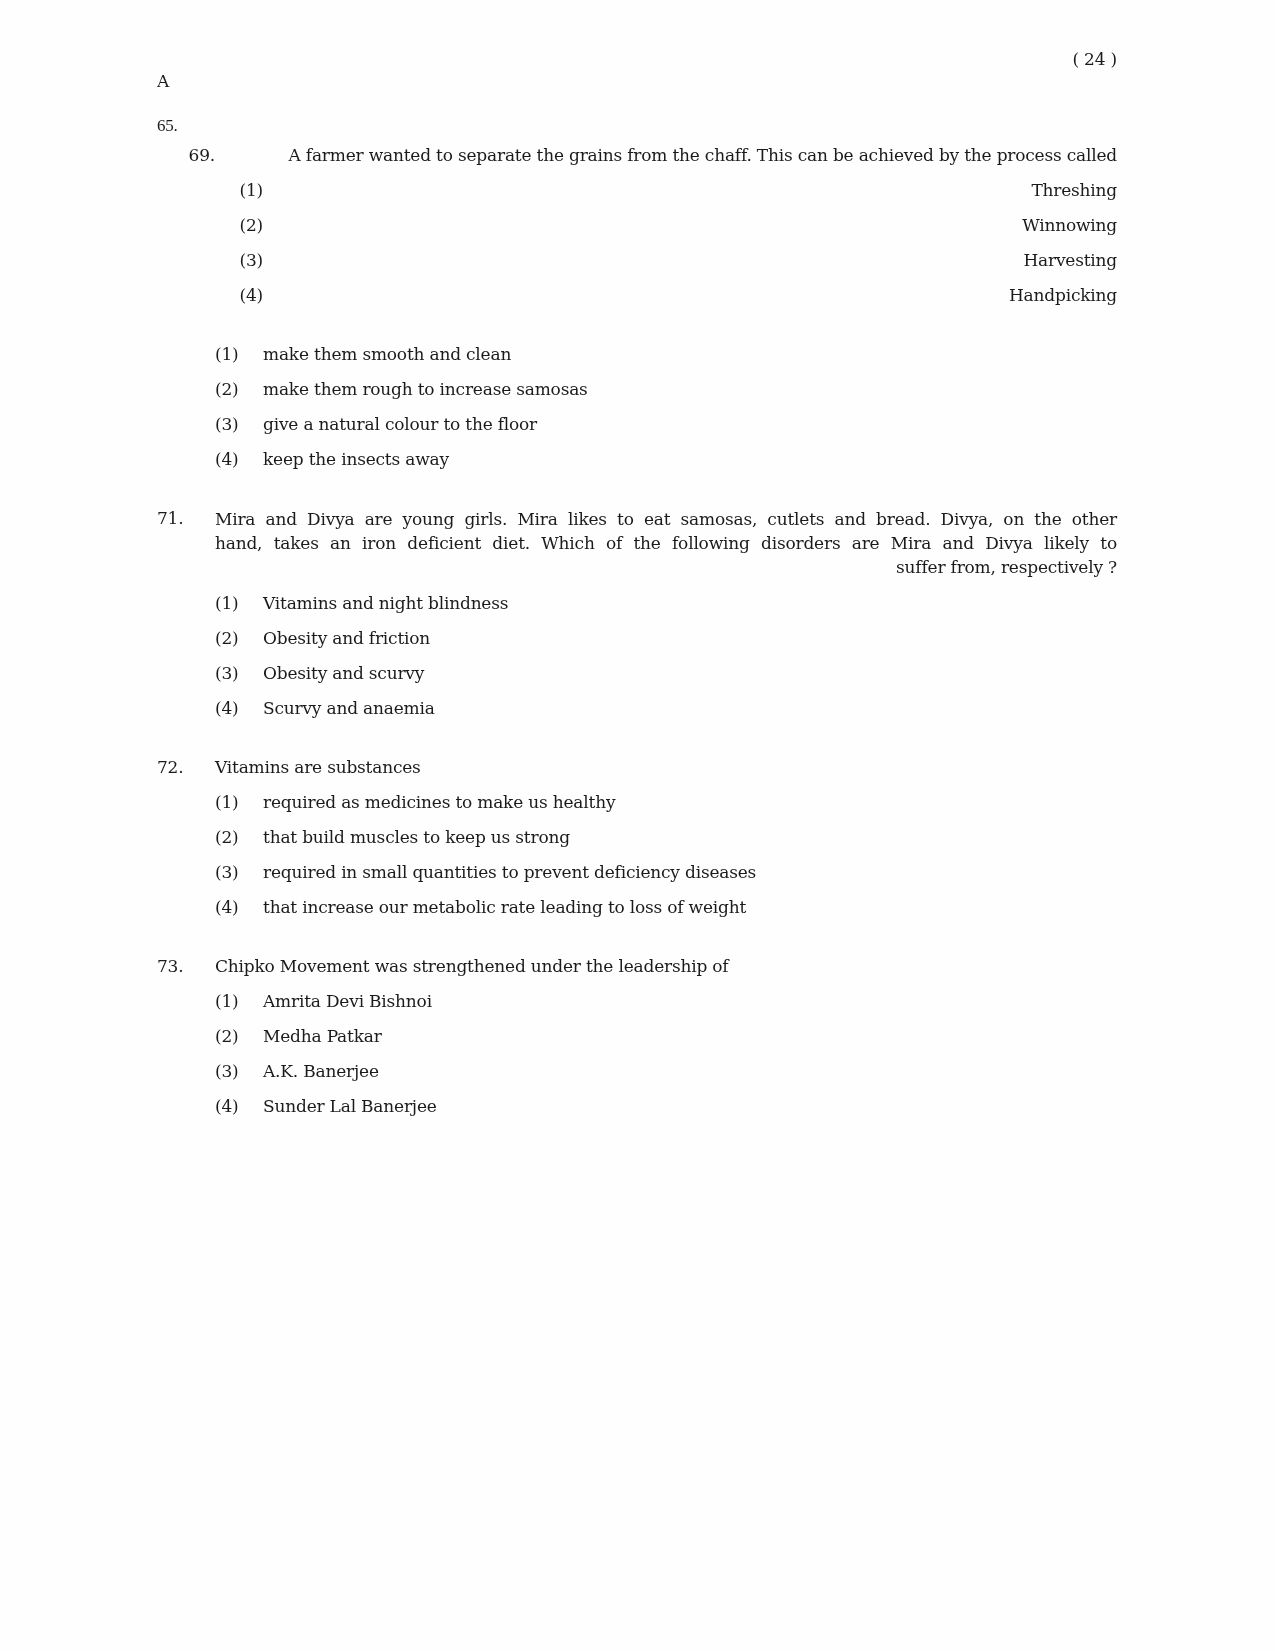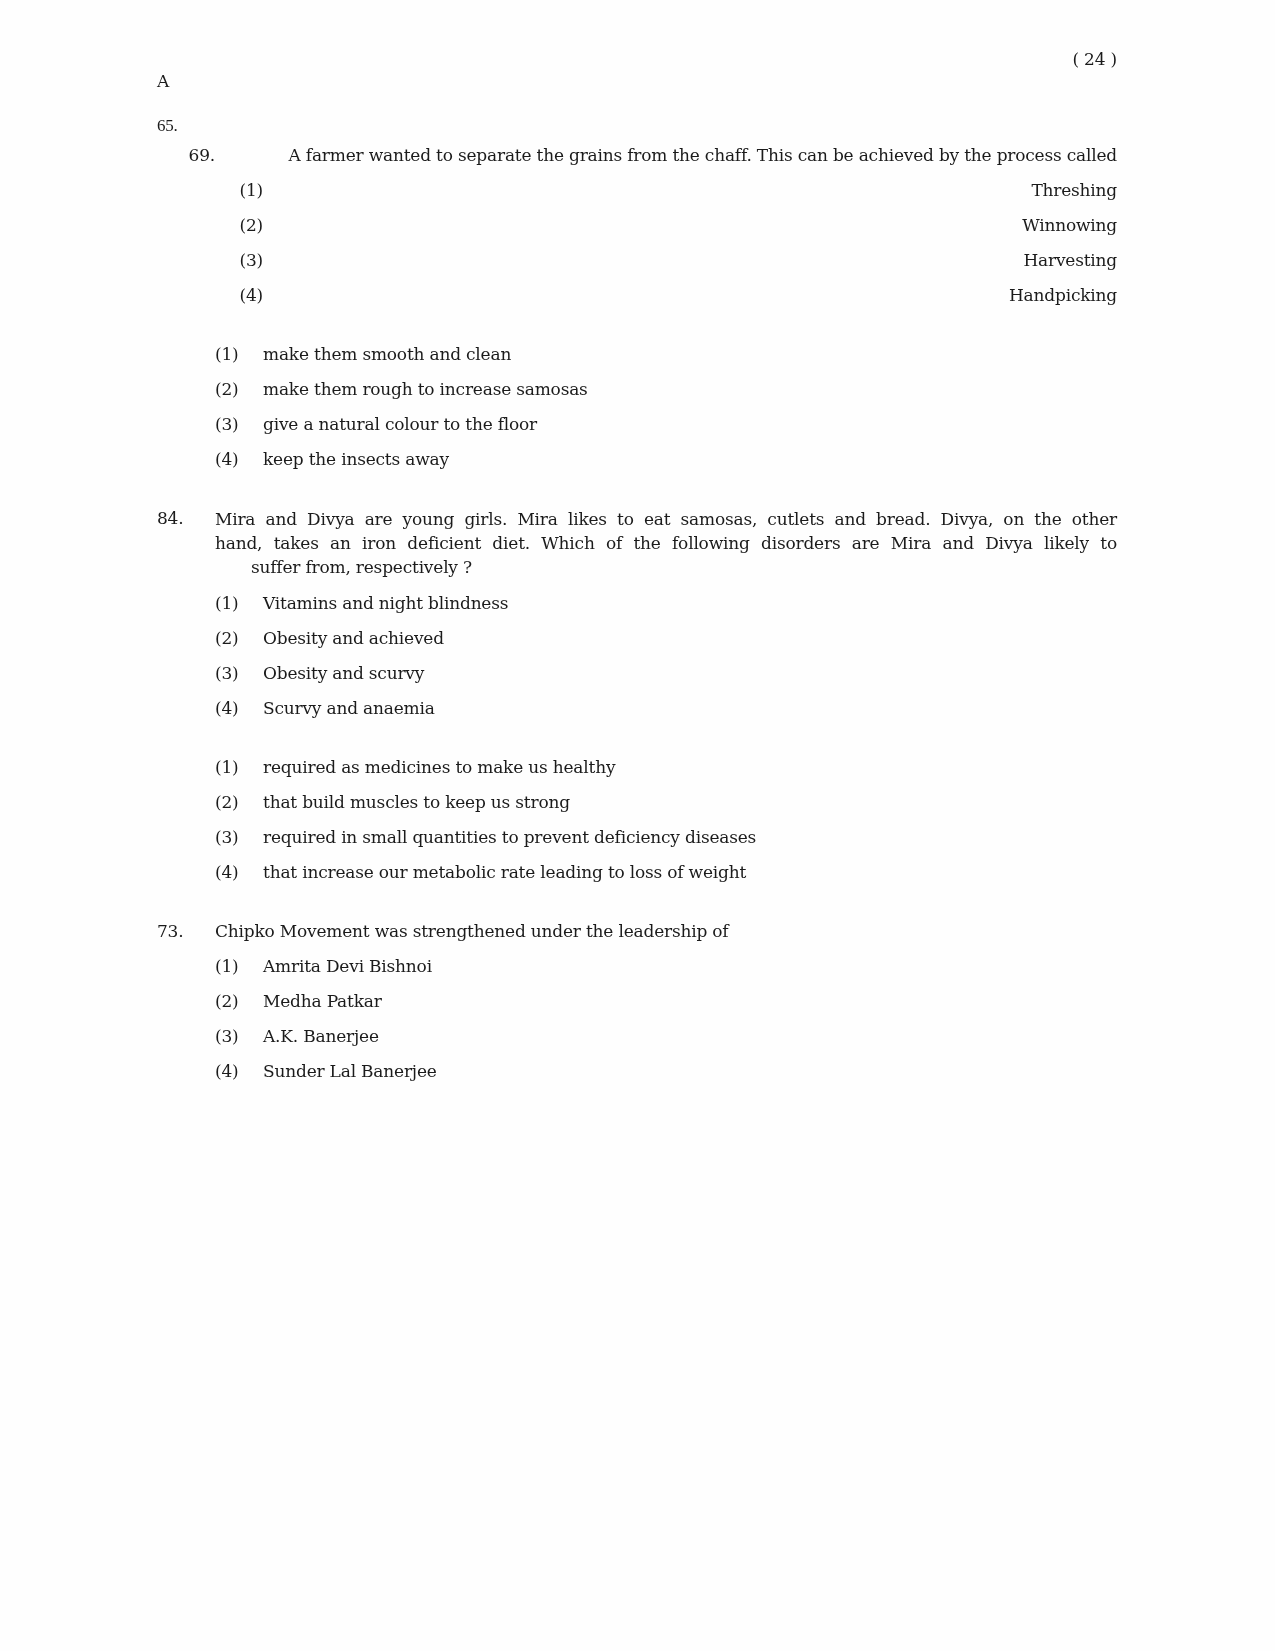--- a/index.html
+++ b/index.html
@@ -46,22 +46,21 @@
     flex: 1;
   }
   .q-text.multiline {
     line-height: 24px;
   }
   .q-line-justified {
     text-align: justify;
     text-align-last: justify;
   }
   .q-line-last {
-    text-align: left;
-    margin-left: 36px;
+    text-align: right;
   }
   .option-row {
     display: flex;
     align-items: flex-start;
     margin-top: 13px;
     margin-left: 58px;
   }
   .opt-marker {
     flex: none;
     width: 48px;
@@ -116,46 +115,50 @@
     <div class="opt-text">give a natural colour to the floor</div>
   </div>
   <div class="option-row">
     <div class="opt-marker">(4)</div>
     <div class="opt-text">keep the insects away</div>
   </div>
 </div>
 
 <div class="question-block">
   <div class="q-row">
-    <div class="q-num">84.</div>
+    <div class="q-num">71.</div>
     <div class="q-text multiline">
       <div class="q-line-justified">Mira and Divya are young girls. Mira likes to eat samosas, cutlets and bread. Divya, on the other</div>
       <div class="q-line-justified">hand, takes an iron deficient diet. Which of the following disorders are Mira and Divya likely to</div>
       <div class="q-line-last">suffer from, respectively ?</div>
     </div>
   </div>
   <div class="option-row">
     <div class="opt-marker">(1)</div>
     <div class="opt-text">Vitamins and night blindness</div>
   </div>
   <div class="option-row">
     <div class="opt-marker">(2)</div>
-    <div class="opt-text">Obesity and achieved</div>
+    <div class="opt-text">Obesity and friction</div>
   </div>
   <div class="option-row">
     <div class="opt-marker">(3)</div>
     <div class="opt-text">Obesity and scurvy</div>
   </div>
   <div class="option-row">
     <div class="opt-marker">(4)</div>
     <div class="opt-text">Scurvy and anaemia</div>
   </div>
 </div>
 
 <div class="question-block">
+  <div class="q-row">
+    <div class="q-num">72.</div>
+    <div class="q-text">Vitamins are substances</div>
+  </div>
   <div class="option-row">
     <div class="opt-marker">(1)</div>
     <div class="opt-text">required as medicines to make us healthy</div>
   </div>
   <div class="option-row">
     <div class="opt-marker">(2)</div>
     <div class="opt-text">that build muscles to keep us strong</div>
   </div>
   <div class="option-row">
     <div class="opt-marker">(3)</div>

